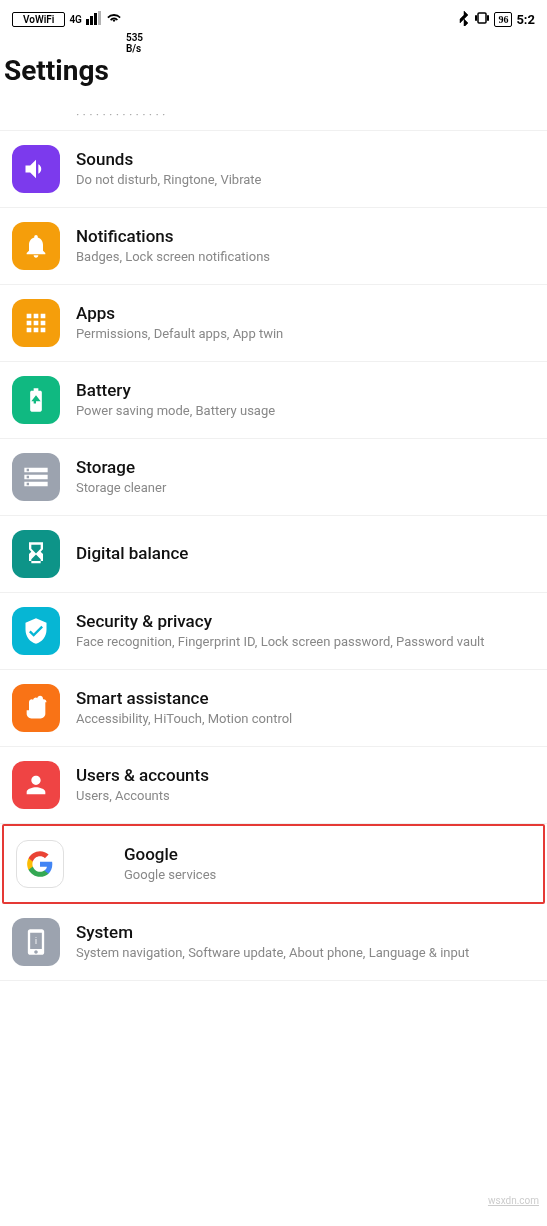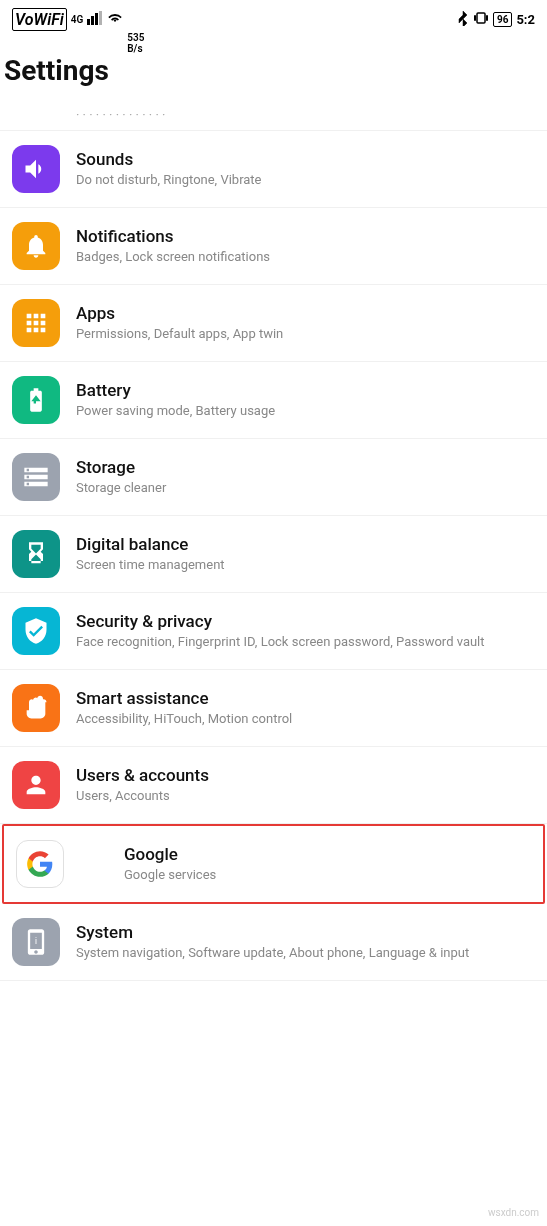--- a/index.html
+++ b/index.html
@@ -112,32 +112,33 @@
     .bg-green { background: #10b981; }
     .bg-gray { background: #9ca3af; }
     .bg-teal { background: #0d9488; }
     .bg-teal2 { background: #06b6d4; }
     .bg-orange { background: #f97316; }
     .bg-red { background: #ef4444; }
     .bg-white-border { background: #fff; border: 1px solid #e0e0e0; }
 
     .wsxdn {
       position: fixed;
-      bottom: 8px;
+      bottom: 20px;
       right: 8px;
       font-size: 10px;
       color: #ccc;
+      text-decoration: underline;
     }
   </style>
 </head>
 <body>
 
 <div class="status-bar">
   <div class="status-left">
-    <span style="font-size:16px;border:1px solid #000;padding:1px 2px;border-radius:2px;font-style:italic;">VoWiFi</span>
+    <span style="font-size:10px;border:1px solid #000;padding:1px 10px;border-radius:2px;">VoWiFi</span>
     <span style="font-size:10px;">4G</span>
     <span>
       <svg width="16" height="14" viewBox="0 0 16 14">
           <rect x="0" y="8" width="3" height="6" fill="#000"></rect>
           <rect x="4" y="5" width="3" height="9" fill="#000"></rect>
           <rect x="8" y="2" width="3" height="12" fill="#000"></rect>
           <rect x="12" y="0" width="3" height="14" fill="#000" opacity="0.3"></rect>
         </svg>
     </span>
     <span>
@@ -155,21 +156,21 @@
           <path d="M6 1l4 4-4 4 4 4-4 4V9L2 13V9l4-4V1z" fill="#000" stroke="#000" stroke-width="0.5"></path>
         </svg>
     </span>
     <span>
       <svg width="16" height="16" viewBox="0 0 16 16">
           <rect x="4" y="3" width="8" height="10" rx="1" fill="none" stroke="#000" stroke-width="1.5"></rect>
           <rect x="1" y="5" width="2" height="6" rx="1" fill="#000"></rect>
           <rect x="13" y="5" width="2" height="6" rx="1" fill="#000"></rect>
         </svg>
     </span>
-    <span style="display:inline-flex;align-items:center;gap:1px;">
+    <span style="display:inline-flex;align-items:center;gap:1px;font-family:Liberation Serif, serif;">
       <span style="border:1.5px solid #000;border-radius:2px;padding:1px 3px;font-size:10px;font-weight:700;">96</span>
     </span>
     <span style="font-size:13px;font-weight:700;">5:2</span>
   </div>
 </div>
 
 <div class="page-title">Settings</div>
 
 <div class="top-partial" style="font-size:13px;color:#aaa;padding-left:76px;">
   ·  ·  ·  ·  ·  ·  ·  ·  ·  ·  ·  ·  ·  ·
@@ -238,21 +239,20 @@
   </li>
 
   <li class="settings-item">
     <div class="icon-wrapper bg-teal">
       <svg viewBox="0 0 24 24" fill="white">
         <path d="M6 2v6l2 2-2 2v6h12v-6l-2-2 2-2V2H6zm10 14.5V20H8v-3.5l4-4 4 4zm-4-5l-4-4V4h8v3.5l-4 4z"></path>
       </svg>
     </div>
     <div class="item-text">
       <div class="item-title">Digital balance</div>
-      <div class="item-subtitle">Screen time management</div>
     </div>
   </li>
 
   <li class="settings-item">
     <div class="icon-wrapper bg-teal2">
       <svg viewBox="0 0 24 24" fill="white">
         <path d="M12 1L3 5v6c0 5.55 3.84 10.74 9 12 5.16-1.26 9-6.45 9-12V5l-9-4zm-2 16l-4-4 1.41-1.41L10 14.17l6.59-6.59L18 9l-8 8z"></path>
       </svg>
     </div>
     <div class="item-text">

